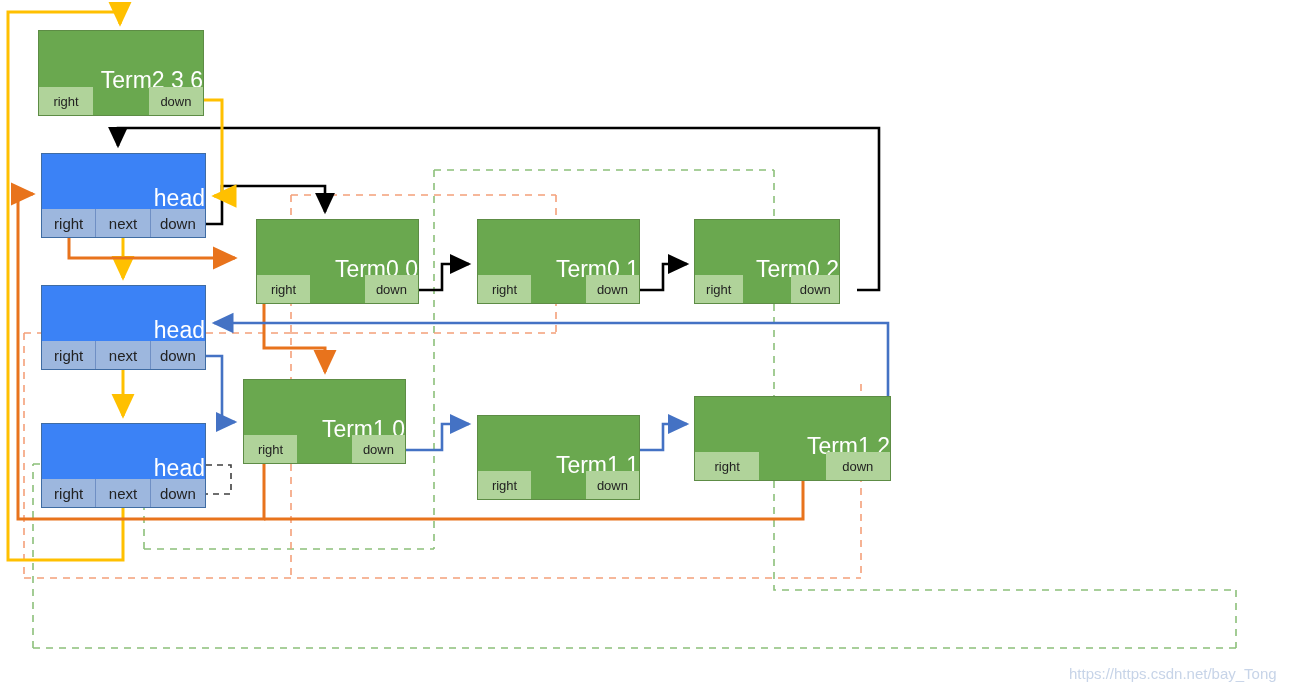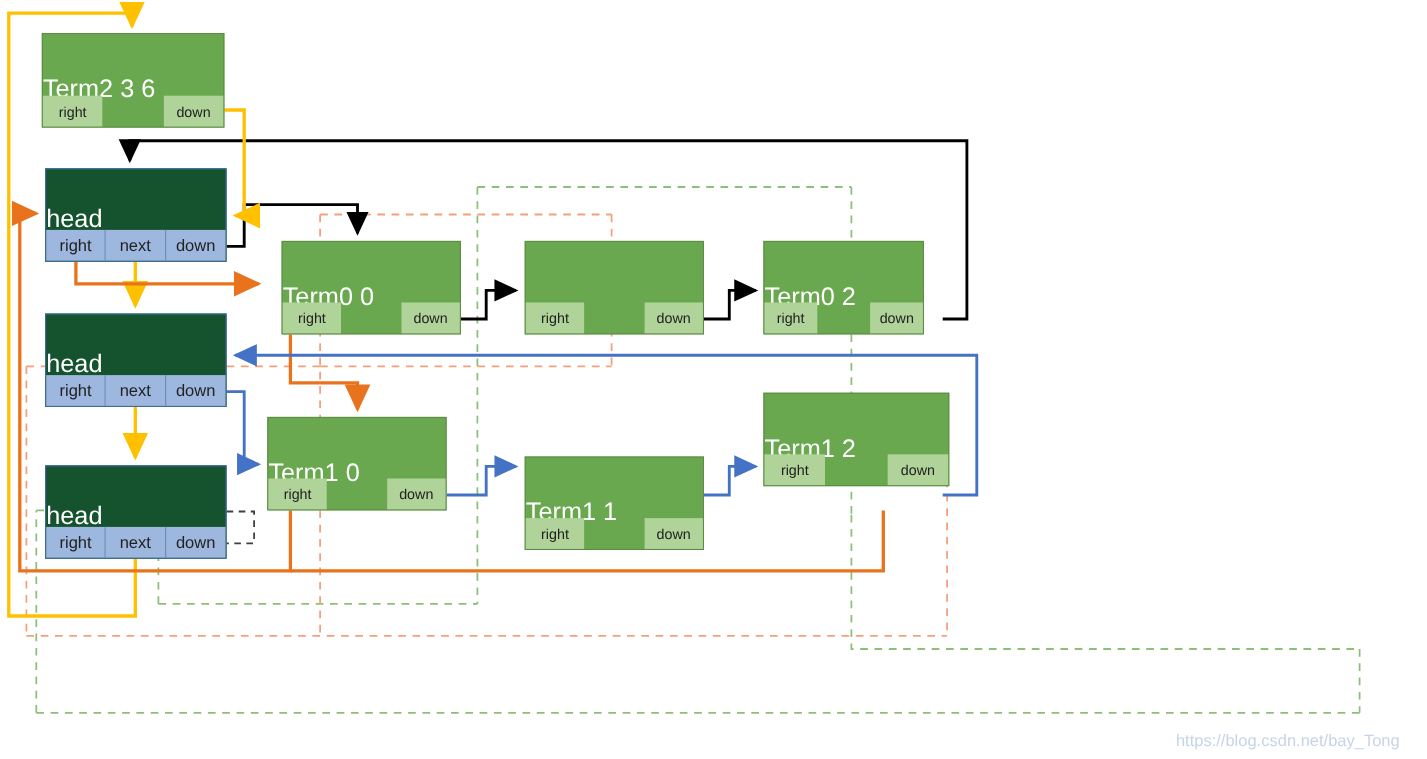--- a/index.html
+++ b/index.html
@@ -32,28 +32,28 @@
     border: 1px solid #7f7f7f;
     display: flex;
     flex-direction: column;
     justify-content: flex-end;
   }
   .node.green {
     background: #6aa84f;
     border-color: #5d8c45;
   }
   .node.blue {
-    background: #14532d;
+    background: #3b82f6;
     border-color: #3f6ca3;
   }
   .node .title {
     position: absolute;
     left: 0;
     right: 0;
-    text-align: left;
+    text-align: right;
     color: #ffffff;
     font-size: 23px;
     line-height: 1;
     font-family: "Liberation Sans", sans-serif;
   }
   .node.green .title { top: 38px; }
   .node.blue  .title { top: 33px; }
   .fields {
     position: absolute;
     left: 0;
@@ -244,20 +244,21 @@
   <div class="node green" style="left:256px;top:219px;width:163px;height:85px;">
     <div class="title">Term0 0</div>
     <div class="fields">
       <div class="field f-right">right</div>
       <div class="field f-gap"></div>
       <div class="field f-down">down</div>
     </div>
   </div>
 
   <div class="node green" style="left:477px;top:219px;width:163px;height:85px;">
+    <div class="title">Term0 1</div>
     <div class="fields">
       <div class="field f-right">right</div>
       <div class="field f-gap"></div>
       <div class="field f-down">down</div>
     </div>
   </div>
 
   <div class="node green" style="left:694px;top:219px;width:146px;height:85px;">
     <div class="title">Term0 2</div>
     <div class="fields">
@@ -278,25 +279,25 @@
 
   <div class="node green" style="left:477px;top:379px;width:163px;height:85px;margin-top:36px;">
     <div class="title">Term1 1</div>
     <div class="fields">
       <div class="field f-right">right</div>
       <div class="field f-gap"></div>
       <div class="field f-down">down</div>
     </div>
   </div>
 
-  <div class="node green" style="left:694px;top:357px;width:169px;height:85px;">
+  <div class="node green" style="left:694px;top:396px;width:197px;height:85px;">
     <div class="title">Term1 2</div>
     <div class="fields">
       <div class="field f-right">right</div>
       <div class="field f-gap"></div>
       <div class="field f-down">down</div>
     </div>
   </div>
 
 
-  <div class="watermark" style="left:1069px;top:665px;">https://blog.csdn.net/bay_Tong</div>
+  <div class="watermark" style="left:1069px;top:665px;">https://https.csdn.net/bay_Tong</div>
 
 </div>
 
 </body></html>

